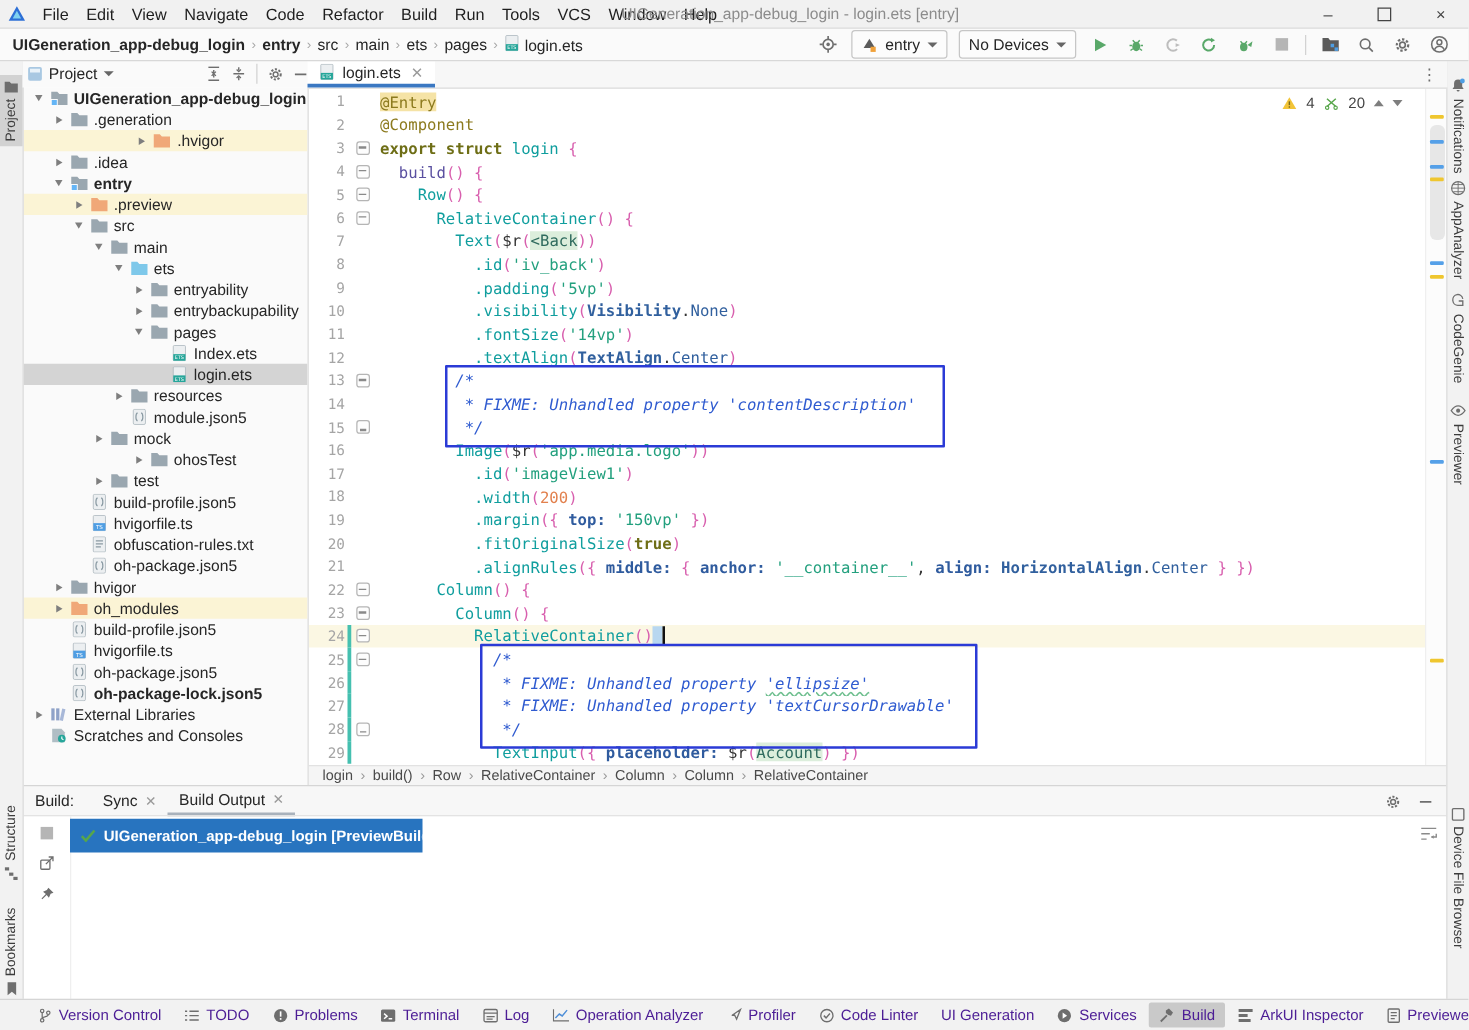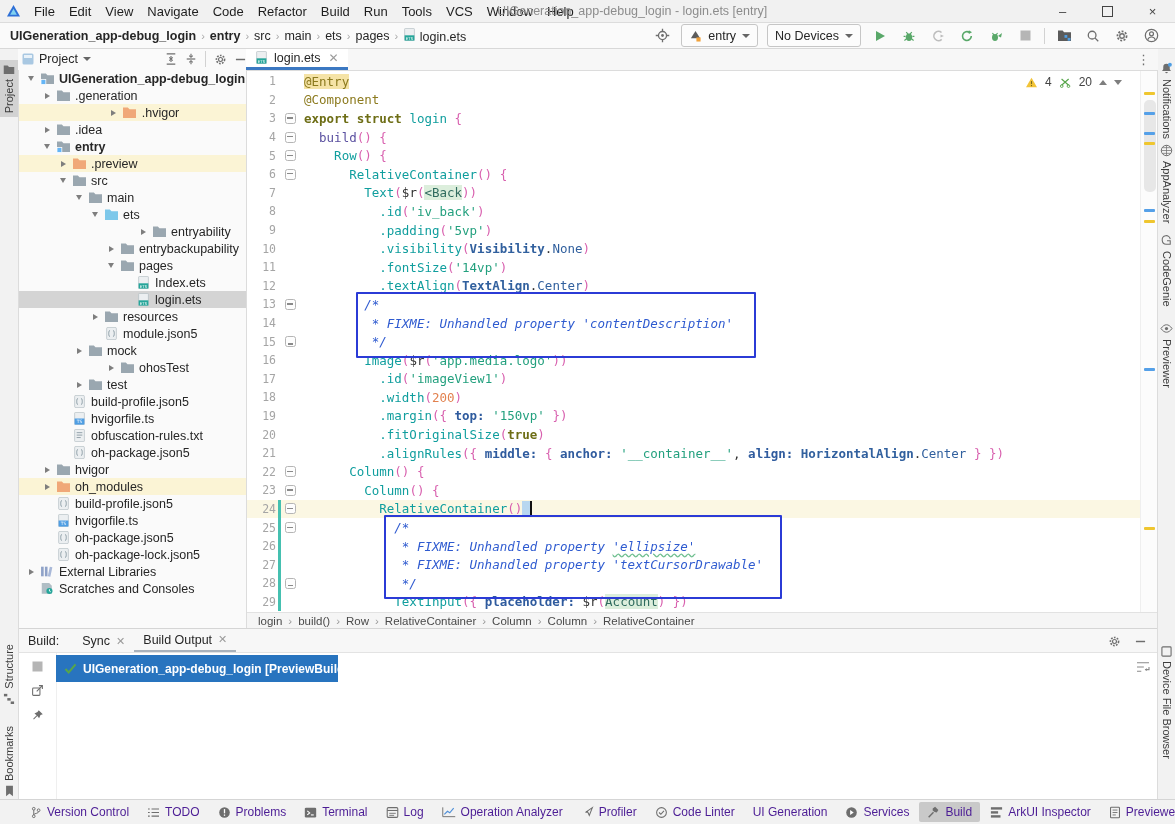--- a/index.html
+++ b/index.html
@@ -480,21 +480,21 @@
         <span class="chev">
           <span class="chev-e"></span>
         </span>
         <span class="ticon">
           <svg width="15" height="13" viewBox="0 0 16 14">
             <path d="M1 1.5h5.2L8 3.5h7V13H1z" fill="#7EC8EA"></path>
           </svg>
         </span>
         <span class="tl">ets</span>
       </div>
-      <div class="tree-row" style="padding-left: 118px;">
+      <div class="tree-row" style="padding-left: 86px;">
         <span class="chev">
           <span class="chev-c"></span>
         </span>
         <span class="ticon">
           <svg width="15" height="13" viewBox="0 0 16 14">
             <path d="M1 1.5h5.2L8 3.5h7V13H1z" fill="#9AA7B0"></path>
           </svg>
         </span>
         <span class="tl">entryability</span>
       </div>
@@ -683,21 +683,21 @@
       <div class="tree-row" style="padding-left: 22px;">
         <span class="chev"></span>
         <span class="ticon">
           <svg width="13" height="13" viewBox="0 0 16 16">
             <rect x="2" y="0.5" width="12" height="15" rx="1.5" fill="#ECEFF1" stroke="#AEB9BF" stroke-width="0.8"></rect>
             <path d="M6.2 4c-1.6.6-1.6 3-1.6 4s0 3.4 1.6 4M9.8 4c1.6.6 1.6 3 1.6 4s0 3.4-1.6 4" stroke="#8A9AA3" fill="none" stroke-width="1.2"></path>
           </svg>
         </span>
         <span class="tl">oh-package.json5</span>
       </div>
-      <div class="tree-row" style="padding-left: 22px;">
+      <div class="tree-row" style="padding-left: 22px; font-weight: bold;">
         <span class="chev"></span>
         <span class="ticon">
           <svg width="13" height="13" viewBox="0 0 16 16">
             <rect x="2" y="0.5" width="12" height="15" rx="1.5" fill="#ECEFF1" stroke="#AEB9BF" stroke-width="0.8"></rect>
             <path d="M6.2 4c-1.6.6-1.6 3-1.6 4s0 3.4 1.6 4M9.8 4c1.6.6 1.6 3 1.6 4s0 3.4-1.6 4" stroke="#8A9AA3" fill="none" stroke-width="1.2"></path>
           </svg>
         </span>
         <span class="tl">oh-package-lock.json5</span>
       </div>
       <div class="tree-row" style="padding-left: 6px;">

